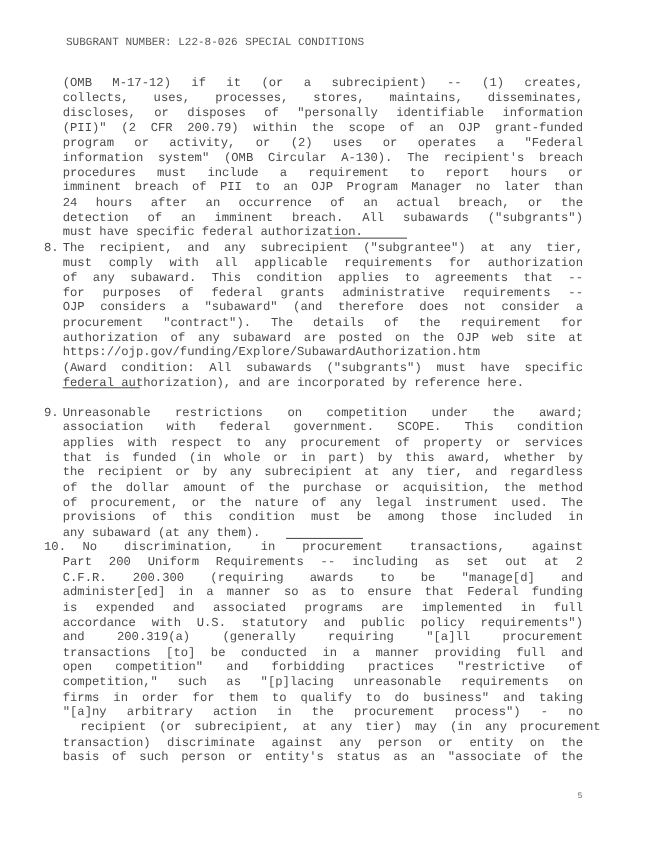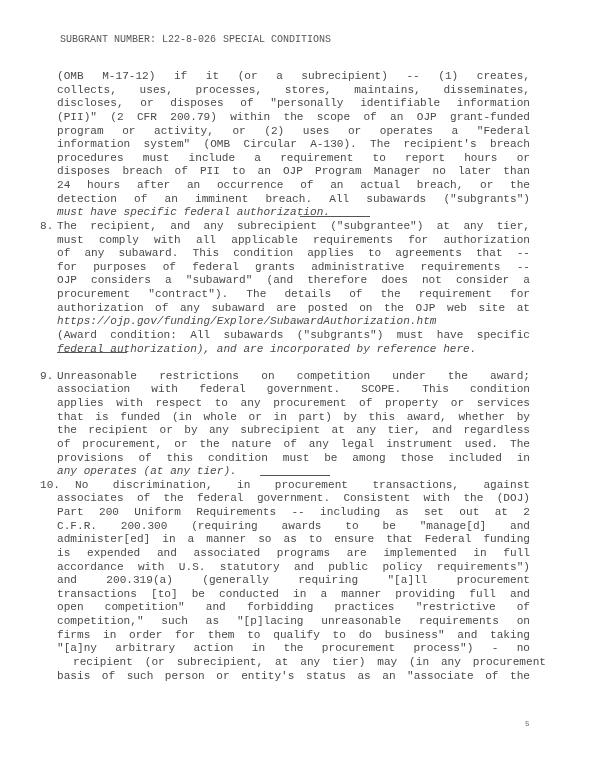--- a/index.html
+++ b/index.html
@@ -4,21 +4,21 @@
 <style>
   html, body { margin: 0; padding: 0; background: #ffffff; }
   body { width: 600px; height: 776px; position: relative; overflow: hidden; }
   .page { position: absolute; left: 0; top: 0; width: 600px; height: 776px; background: #fff; }
   .header { position: absolute; top: 34px; left: 60px; font-family: "Liberation Mono", monospace; font-size: 10px; color: #555; white-space: pre; }
   .header .h-num { position: absolute; left: 0; top: 0; }
   .header .h-title { position: absolute; left: 163px; top: 0; }
   .body { position: absolute; left: 40px; top: 70px; width: 490px; font-family: "Liberation Mono", monospace; font-size: 11.1px; line-height: 13.64px; color: #4a4a4a; }
   .line { display: block; height: 13.64px; white-space: pre; position: relative; }
   .line .txt { position: absolute; left: 17px; width: 473px; text-align: justify; text-align-last: justify; }
-  .line .txt.last { text-align-last: left; font-style: italic; }
+  .line .txt.last { text-align-last: left; }
   .line .num { position: absolute; left: 0; }
   .blankline { position: absolute; left: 17px; top: -4px; width: 70px; border-bottom: 1px solid #555; }
   .pagenum { position: absolute; left: 525px; top: 720px; font-family: "Liberation Mono", monospace; font-size: 7.5px; color: #666; }
 </style>
 </head>
 <body>
 
 <div class="page">
   <div class="header">
     <span class="h-num">SUBGRANT NUMBER: L22-8-026</span>
@@ -26,54 +26,55 @@
   </div>
 
   <div class="body" id="body">
       <div class="line"><span class="txt">(OMB M-17-12) if it (or a subrecipient) -- (1) creates,</span></div>
       <div class="line"><span class="txt">collects, uses, processes, stores, maintains, disseminates,</span></div>
       <div class="line"><span class="txt">discloses, or disposes of "personally identifiable information</span></div>
       <div class="line"><span class="txt">(PII)" (2 CFR 200.79) within the scope of an OJP grant-funded</span></div>
       <div class="line"><span class="txt">program or activity, or (2) uses or operates a "Federal</span></div>
       <div class="line"><span class="txt">information system" (OMB Circular A-130). The recipient's breach</span></div>
       <div class="line"><span class="txt">procedures must include a requirement to report hours or</span></div>
-      <div class="line"><span class="txt">disposes breach of PII to an OJP Program Manager no later than</span></div>
+      <div class="line"><span class="txt">imminent breach of PII to an OJP Program Manager no later than</span></div>
       <div class="line"><span class="txt">24 hours after an occurrence of an actual breach, or the</span></div>
       <div class="line"><span class="txt">detection of an imminent breach. All subawards ("subgrants")</span></div>
       <div class="line"><span class="txt last">must have specific federal authorization.</span><span style="position: absolute; top: 0px; height: 10px; width: 70px; border-bottom: 1px solid rgb(85, 85, 85); left: 260px;"></span></div>
       <div class="line"><span class="num">8.</span><span class="txt">The recipient, and any subrecipient ("subgrantee") at any tier,</span></div>
       <div class="line"><span class="txt">must comply with all applicable requirements for authorization</span></div>
       <div class="line"><span class="txt">of any subaward. This condition applies to agreements that --</span></div>
       <div class="line"><span class="txt">for purposes of federal grants administrative requirements --</span></div>
       <div class="line"><span class="txt">OJP considers a "subaward" (and therefore does not consider a</span></div>
       <div class="line"><span class="txt">procurement "contract"). The details of the requirement for</span></div>
       <div class="line"><span class="txt">authorization of any subaward are posted on the OJP web site at</span></div>
       <div class="line"><span class="txt last">https://ojp.gov/funding/Explore/SubawardAuthorization.htm</span></div>
       <div class="line"><span class="txt">(Award condition: All subawards ("subgrants") must have specific</span></div>
       <div class="line"><span class="txt last">federal authorization), and are incorporated by reference here.</span></div>
       <div class="line"><span class="blankline"></span></div>
       <div class="line"><span class="num">9.</span><span class="txt">Unreasonable restrictions on competition under the award;</span></div>
       <div class="line"><span class="txt">association with federal government. SCOPE. This condition</span></div>
       <div class="line"><span class="txt">applies with respect to any procurement of property or services</span></div>
       <div class="line"><span class="txt">that is funded (in whole or in part) by this award, whether by</span></div>
       <div class="line"><span class="txt">the recipient or by any subrecipient at any tier, and regardless</span></div>
+      <div class="line"><span class="txt">of the dollar amount of the purchase or acquisition, the method</span></div>
       <div class="line"><span class="txt">of procurement, or the nature of any legal instrument used. The</span></div>
       <div class="line"><span class="txt">provisions of this condition must be among those included in</span></div>
-      <div class="line"><span class="txt last">any operates (at any tier).</span><span style="position: absolute; top: 0px; height: 10px; width: 70px; border-bottom: 1px solid rgb(85, 85, 85); left: 220px;"></span></div>
+      <div class="line"><span class="txt last">any subaward (at any them).</span><span style="position: absolute; top: 0px; height: 10px; width: 70px; border-bottom: 1px solid rgb(85, 85, 85); left: 220px;"></span></div>
       <div class="line"><span class="num">10.</span><span class="txt" style="left: 35px; width: 455px;">No discrimination, in procurement transactions, against</span></div>
-      <div class="line"><span class="txt" style="left: 17px; width: 473px;">associates of the federal government. Consistent with the (DOJ)</span></div>
       <div class="line"><span class="txt" style="left: 17px; width: 473px;">Part 200 Uniform Requirements -- including as set out at 2</span></div>
       <div class="line"><span class="txt" style="left: 17px; width: 473px;">C.F.R. 200.300 (requiring awards to be "manage[d] and</span></div>
       <div class="line"><span class="txt" style="left: 17px; width: 473px;">administer[ed] in a manner so as to ensure that Federal funding</span></div>
       <div class="line"><span class="txt" style="left: 17px; width: 473px;">is expended and associated programs are implemented in full</span></div>
       <div class="line"><span class="txt" style="left: 17px; width: 473px;">accordance with U.S. statutory and public policy requirements")</span></div>
       <div class="line"><span class="txt" style="left: 17px; width: 473px;">and 200.319(a) (generally requiring "[a]ll procurement</span></div>
       <div class="line"><span class="txt" style="left: 17px; width: 473px;">transactions [to] be conducted in a manner providing full and</span></div>
       <div class="line"><span class="txt" style="left: 17px; width: 473px;">open competition" and forbidding practices "restrictive of</span></div>
       <div class="line"><span class="txt" style="left: 17px; width: 473px;">competition," such as "[p]lacing unreasonable requirements on</span></div>
       <div class="line"><span class="txt" style="left: 17px; width: 473px;">firms in order for them to qualify to do business" and taking</span></div>
       <div class="line"><span class="txt" style="left: 17px; width: 473px;">"[a]ny arbitrary action in the procurement process") - no</span></div>
       <div class="line"><span class="txt" style="left: 33px; width: 473px;">recipient (or subrecipient, at any tier) may (in any procurement</span></div>
+      <div class="line"><span class="txt" style="left: 17px; width: 473px;">transaction) discriminate against any person or entity on the</span></div>
       <div class="line"><span class="txt" style="left: 17px; width: 473px;">basis of such person or entity's status as an "associate of the</span></div>
     </div>
 
   <div class="pagenum">5</div>
 </div>
 
 </body></html>

